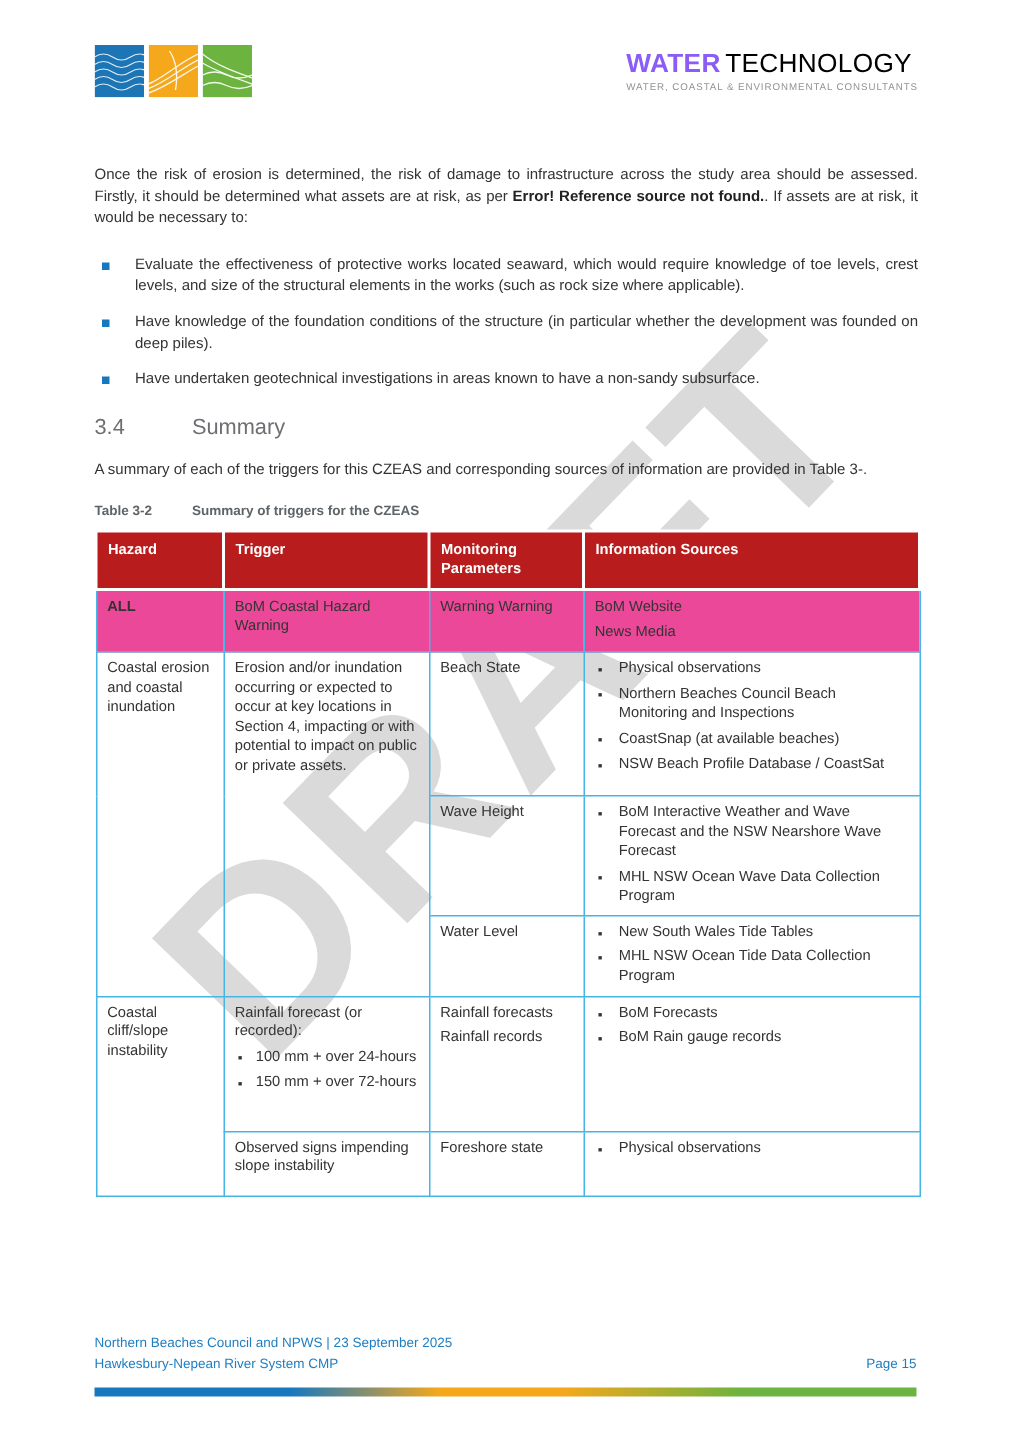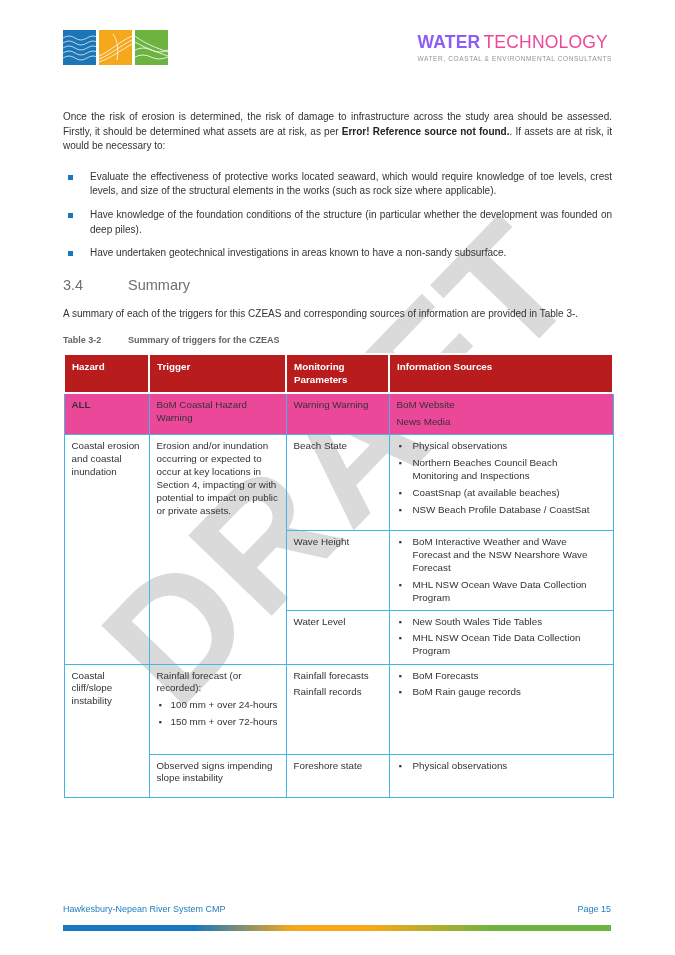--- a/index.html
+++ b/index.html
@@ -19,21 +19,21 @@
   
   .content { position:relative; z-index:1; padding:30px 63px 0 63px; }
   
   .doc-header { display:flex; justify-content:space-between; align-items:flex-start; height:35px; }
   .logo-squares { display:flex; gap:3px; }
   .logo-sq { width:33px; height:35px; overflow:hidden; }
   .logo-sq svg { display:block; }
   .brand-block { text-align:left; padding-top:4px; }
   .brand-line { font-size:17.5px; letter-spacing:0.2px; line-height:1; white-space:nowrap; }
   .brand-primary { font-weight:bold; color:#8b5cf6; }
-  .brand-secondary { font-weight:normal; color:#ec4899; margin-left:3px; }
+  .brand-secondary { font-weight:normal; color:#000000; margin-left:3px; }
   .brand-tagline { font-size:6.5px; color:#909396; letter-spacing:0.62px; margin-top:3px; white-space:nowrap; }
   
   .intro-paragraph { margin-top:45px; font-size:10px; line-height:14.6px; text-align:justify; color:#333; }
   .intro-paragraph b { color:#222; }
   .body-bullets { list-style:none; margin:16px 0 0 0; padding:0; }
   .body-bullets li { display:flex; margin-bottom:9px; font-size:10px; line-height:14.6px; text-align:justify; color:#333; }
   .body-bullets .sq { flex:0 0 auto; width:5px; height:5px; background:#1878be; margin:5px 17px 0 5px; }
   .section-heading { display:flex; margin-top:15px; font-size:14.5px; color:#6e6f72; line-height:1.3; }
   .section-num { width:65px; flex:0 0 auto; }
   .summary-paragraph { margin-top:12px; font-size:10px; line-height:14.6px; text-align:justify; color:#333; }
@@ -240,20 +240,21 @@
             </ul>
           </td>
         </tr>
       </tbody>
     </table>
   </div>
 
   <div class="doc-footer">
     <div class="footer-text">
       <div>
+        <div>Northern Beaches Council and NPWS | 23 September 2025</div>
         <div>Hawkesbury-Nepean River System CMP</div>
       </div>
       <div>Page 15</div>
     </div>
     <div class="footer-bar"></div>
   </div>
 
 </div>
 
 </body></html>

